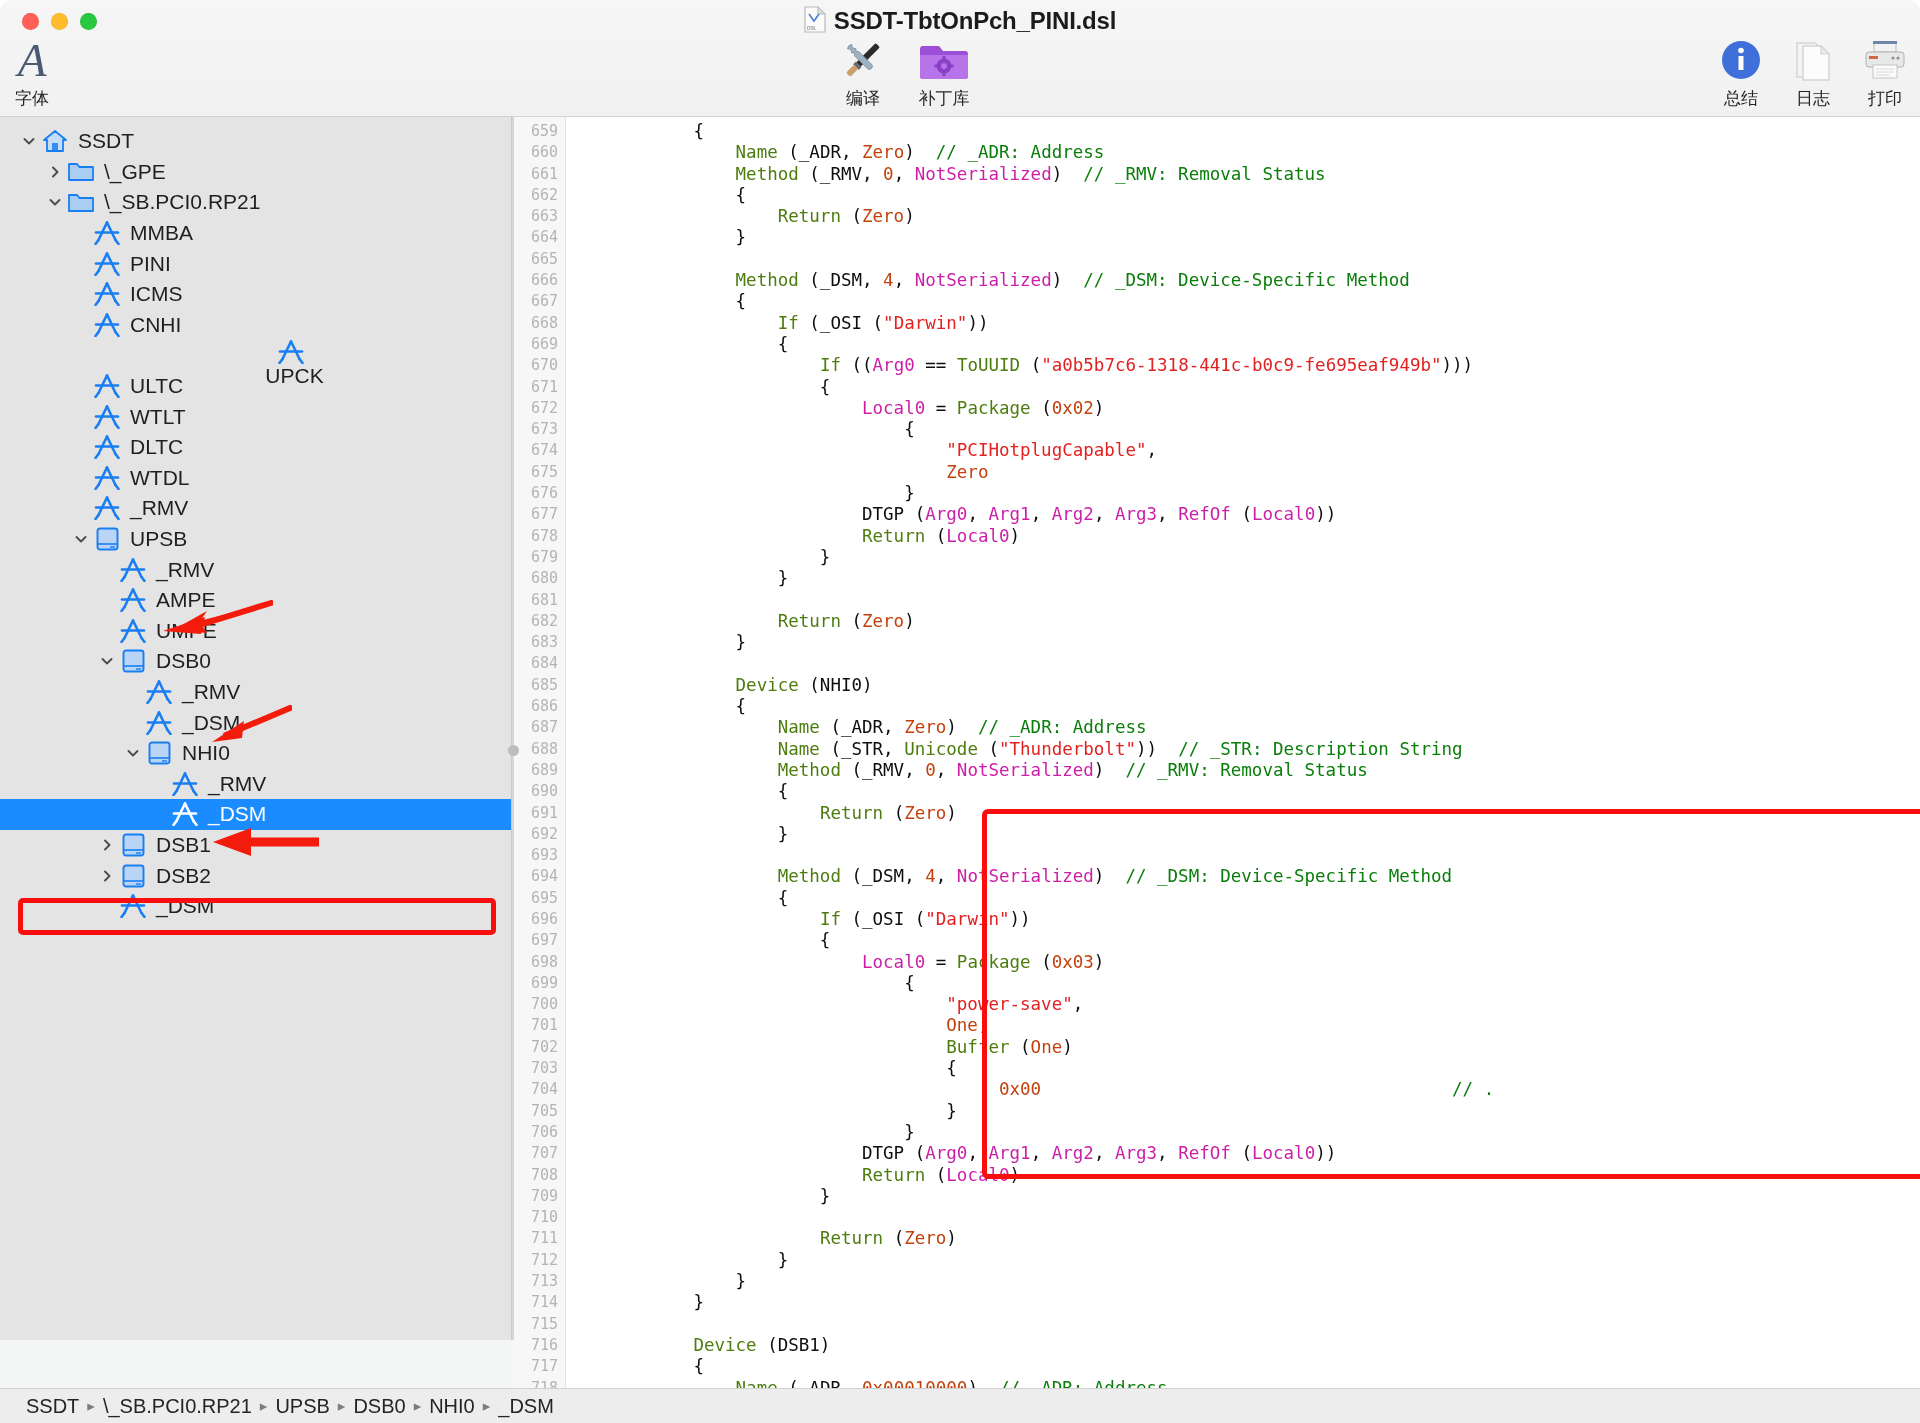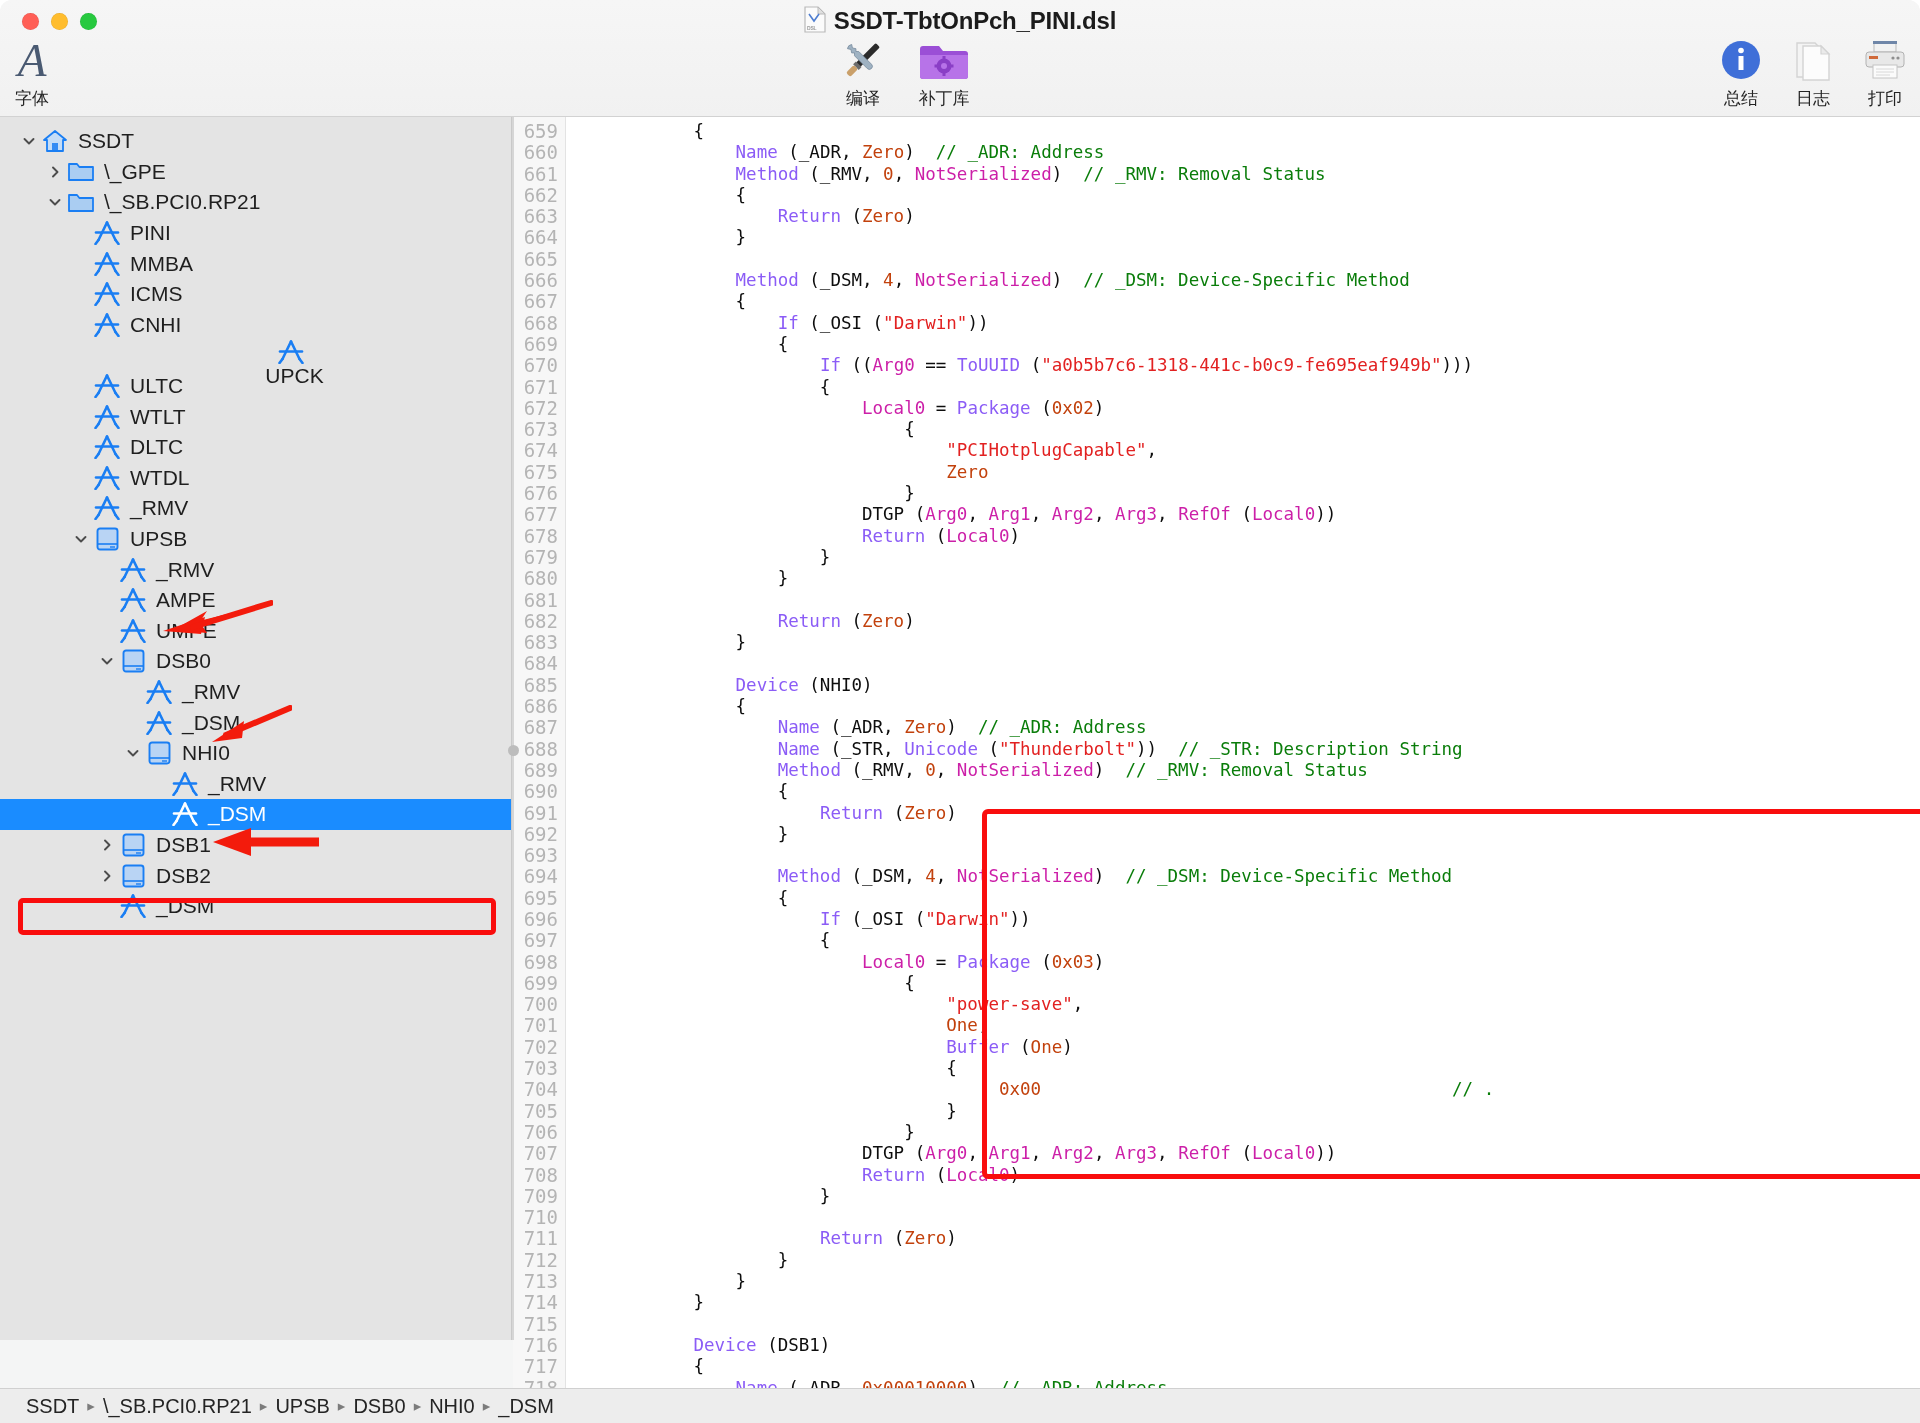--- a/index.html
+++ b/index.html
@@ -117,37 +117,37 @@
     position: absolute; left: 0; top: 0;
     width: 53px; height: 1272px;
     background: #f7f7f7;
     border-right: 1px solid #e3e3e3;
     text-align: right;
     padding-top: 4px;
   }
   .gutter .ln {
     height: 21.3px; line-height: 21.3px;
     font-family: "DejaVu Sans Mono", monospace;
-    font-size: 19px; color: #b4b4b4;
+    font-size: 15px; color: #b4b4b4;
     padding-right: 7px;
   }
   .code {
     position: absolute; left: 54px; top: 0;
     width: 1353px; height: 1272px;
     padding-top: 4px;
     font-family: "DejaVu Sans Mono", monospace;
     font-size: 17.5px;
     overflow: hidden;
   }
   .code .line {
     height: 21.3px; line-height: 21.3px;
     white-space: pre;
     color: #0d0d0d;
   }
-  .kw   { color: #8b5cf6; text-align: center; }      
+  .kw   { color: #4d7c0f; text-align: center; }      
   .num  { color: #c2410c; }      
   .str  { color: #e22121; }      
   .cmt  { color: #0a7d0a; }      
   .mag  { color: #cc1fa8; }      
   .plain{ color: #0d0d0d; }
 
   
   .code-box {
     position: absolute;
     left: 469px; top: 692px;
@@ -335,34 +335,34 @@
           <span class="twisty none"></span>
           <span class="t-ico">
             <svg width="26" height="24" viewBox="0 0 26 24">
     <path d="M13 1.5 L21.5 19" stroke="#1a7ef3" stroke-width="2.6" stroke-linecap="round"></path>
     <path d="M13 1.5 L4.5 19" stroke="#1a7ef3" stroke-width="2.6" stroke-linecap="round"></path>
     <path d="M2 11.5 L24 11.5" stroke="#1a7ef3" stroke-width="2.6" stroke-linecap="round"></path>
     <path d="M4.5 19 L1.5 23" stroke="#1a7ef3" stroke-width="2.6" stroke-linecap="round"></path>
     <path d="M21.5 19 L24.5 23" stroke="#1a7ef3" stroke-width="2.6" stroke-linecap="round"></path>
   </svg>
           </span>
+          <span class="t-lbl">MMBA</span>
+        </div>
+        <div class="tree-row" style="padding-left: 70px;">
+          <span class="twisty none"></span>
+          <span class="t-ico">
+            <svg width="26" height="24" viewBox="0 0 26 24">
+    <path d="M13 1.5 L21.5 19" stroke="#1a7ef3" stroke-width="2.6" stroke-linecap="round"></path>
+    <path d="M13 1.5 L4.5 19" stroke="#1a7ef3" stroke-width="2.6" stroke-linecap="round"></path>
+    <path d="M2 11.5 L24 11.5" stroke="#1a7ef3" stroke-width="2.6" stroke-linecap="round"></path>
+    <path d="M4.5 19 L1.5 23" stroke="#1a7ef3" stroke-width="2.6" stroke-linecap="round"></path>
+    <path d="M21.5 19 L24.5 23" stroke="#1a7ef3" stroke-width="2.6" stroke-linecap="round"></path>
+  </svg>
+          </span>
           <span class="t-lbl">PINI</span>
-        </div>
-        <div class="tree-row" style="padding-left: 70px;">
-          <span class="twisty none"></span>
-          <span class="t-ico">
-            <svg width="26" height="24" viewBox="0 0 26 24">
-    <path d="M13 1.5 L21.5 19" stroke="#1a7ef3" stroke-width="2.6" stroke-linecap="round"></path>
-    <path d="M13 1.5 L4.5 19" stroke="#1a7ef3" stroke-width="2.6" stroke-linecap="round"></path>
-    <path d="M2 11.5 L24 11.5" stroke="#1a7ef3" stroke-width="2.6" stroke-linecap="round"></path>
-    <path d="M4.5 19 L1.5 23" stroke="#1a7ef3" stroke-width="2.6" stroke-linecap="round"></path>
-    <path d="M21.5 19 L24.5 23" stroke="#1a7ef3" stroke-width="2.6" stroke-linecap="round"></path>
-  </svg>
-          </span>
-          <span class="t-lbl">MMBA</span>
         </div>
         <div class="tree-row" style="padding-left: 70px;">
           <span class="twisty none"></span>
           <span class="t-ico">
             <svg width="26" height="24" viewBox="0 0 26 24">
     <path d="M13 1.5 L21.5 19" stroke="#1a7ef3" stroke-width="2.6" stroke-linecap="round"></path>
     <path d="M13 1.5 L4.5 19" stroke="#1a7ef3" stroke-width="2.6" stroke-linecap="round"></path>
     <path d="M2 11.5 L24 11.5" stroke="#1a7ef3" stroke-width="2.6" stroke-linecap="round"></path>
     <path d="M4.5 19 L1.5 23" stroke="#1a7ef3" stroke-width="2.6" stroke-linecap="round"></path>
     <path d="M21.5 19 L24.5 23" stroke="#1a7ef3" stroke-width="2.6" stroke-linecap="round"></path>

